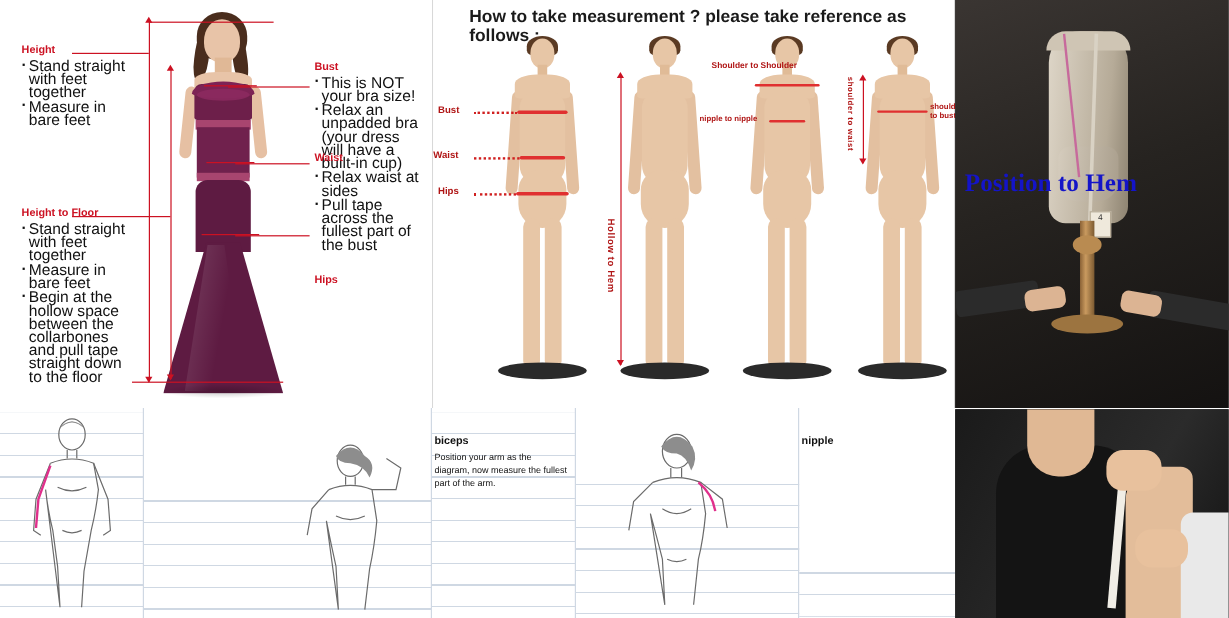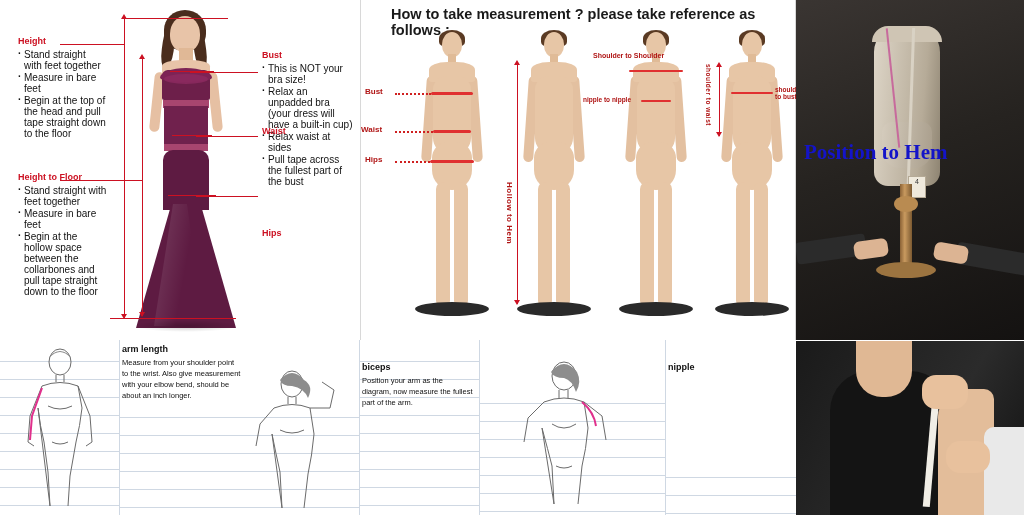--- a/index.html
+++ b/index.html
@@ -119,21 +119,21 @@
   .mline.h { height: 1px; }
   .arrowhead {
     position: absolute; width: 0; height: 0;
   }
   .ah-up { border-left: 3px solid transparent; border-right: 3px solid transparent; border-bottom: 5px solid #cc1122; }
   .ah-dn { border-left: 3px solid transparent; border-right: 3px solid transparent; border-top: 5px solid #cc1122; }
 
   .callout-title { font-size: 9px; font-weight: bold; color: #cc1122; margin-bottom: 3px; }
   .callout ul { margin: 0; padding: 0; list-style: none; }
   .callout li {
-    font-size: 10px; line-height: 11px; color: #111; margin-bottom: 1px;
+    font-size: 13px; line-height: 11px; color: #111; margin-bottom: 1px;
     padding-left: 6px; position: relative;
   }
   .callout li:before {
     content: "·"; position: absolute; left: 0; top: -1px; font-weight: bold;
   }
 
   
   #panel-how {
     left: 361px; top: 0; width: 434px; height: 340px;
     background: #ffffff; border-right: 1px solid #d8d8d8;
@@ -360,21 +360,20 @@
     <div class="mline h" style="left:196px; top:196px; width:62px;"></div>
     <div class="mline h" style="left:170px; top:71px; width:44px; background:#cc1122;"></div>
     <div class="mline h" style="left:172px; top:135px; width:40px; background:#cc1122;"></div>
     <div class="mline h" style="left:168px; top:195px; width:48px; background:#cc1122;"></div>
 
     <div class="abs callout" style="left:18px; top:36px; width:88px;">
       <div class="callout-title">Height</div>
       <ul>
         <li>Stand straight with feet together</li>
         <li>Measure in bare feet</li>
-        <li>Begin at the top of the head and pull tape straight down to the floor</li>
       </ul>
     </div>
 
     <div class="abs callout" style="left:18px; top:172px; width:90px;">
       <div class="callout-title">Height to Floor</div>
       <ul>
         <li>Stand straight with feet together</li>
         <li>Measure in bare feet</li>
         <li>Begin at the hollow space between the collarbones and pull tape straight down to the floor</li>
       </ul>
@@ -519,24 +518,20 @@
         <path d="M44 29 L44 36 M52 29 L52 36"></path>
         <path d="M30 40 Q48 33 66 40 L70 62 Q68 80 64 96 L58 130 L56 160 M38 160 L36 126 L32 96 Q28 80 26 62 Z"></path>
         <path d="M30 40 L18 70 L16 96 L22 100"></path>
         <path d="M66 40 L78 70 L80 96 L74 100"></path>
         <path d="M36 60 Q48 66 60 60"></path>
         <path d="M40 96 Q48 100 56 96"></path>
       </g>
       <path d="M30 42 L20 70 L18 94" fill="none" stroke="#e0308c" stroke-width="2"></path>
     </svg>
 
-    <div class="abs" style="left:122px; top:4px; width:120px;">
-      <div class="note-title">arm length</div>
-      <div class="note-body" style="margin-top:3px;">Measure from your shoulder point to the wrist. Also give measurement with your elbow bend, should be about an inch longer.</div>
-    </div>
 
     <svg class="sketch" style="left:246px; top:24px;" width="100" height="150" viewBox="0 0 100 150">
       <g fill="none" stroke="#6b6b6b" stroke-width="1">
         <ellipse cx="46" cy="20" rx="11" ry="13"></ellipse>
         <path d="M34 16 Q46 2 58 16 Q68 22 62 34 Q58 24 46 22 Q36 22 34 16 Z" fill="#8d8d8d" stroke="none"></path>
         <path d="M42 33 L42 40 M50 33 L50 40"></path>
         <path d="M28 44 Q46 37 64 44 L68 70 Q66 92 62 110 L58 144 M36 144 L34 108 Q30 90 26 70 Z"></path>
         <path d="M64 44 L84 44 L88 26 L76 18"></path>
         <path d="M28 44 L14 60 L10 82"></path>
         <path d="M34 66 Q46 72 58 66"></path>

